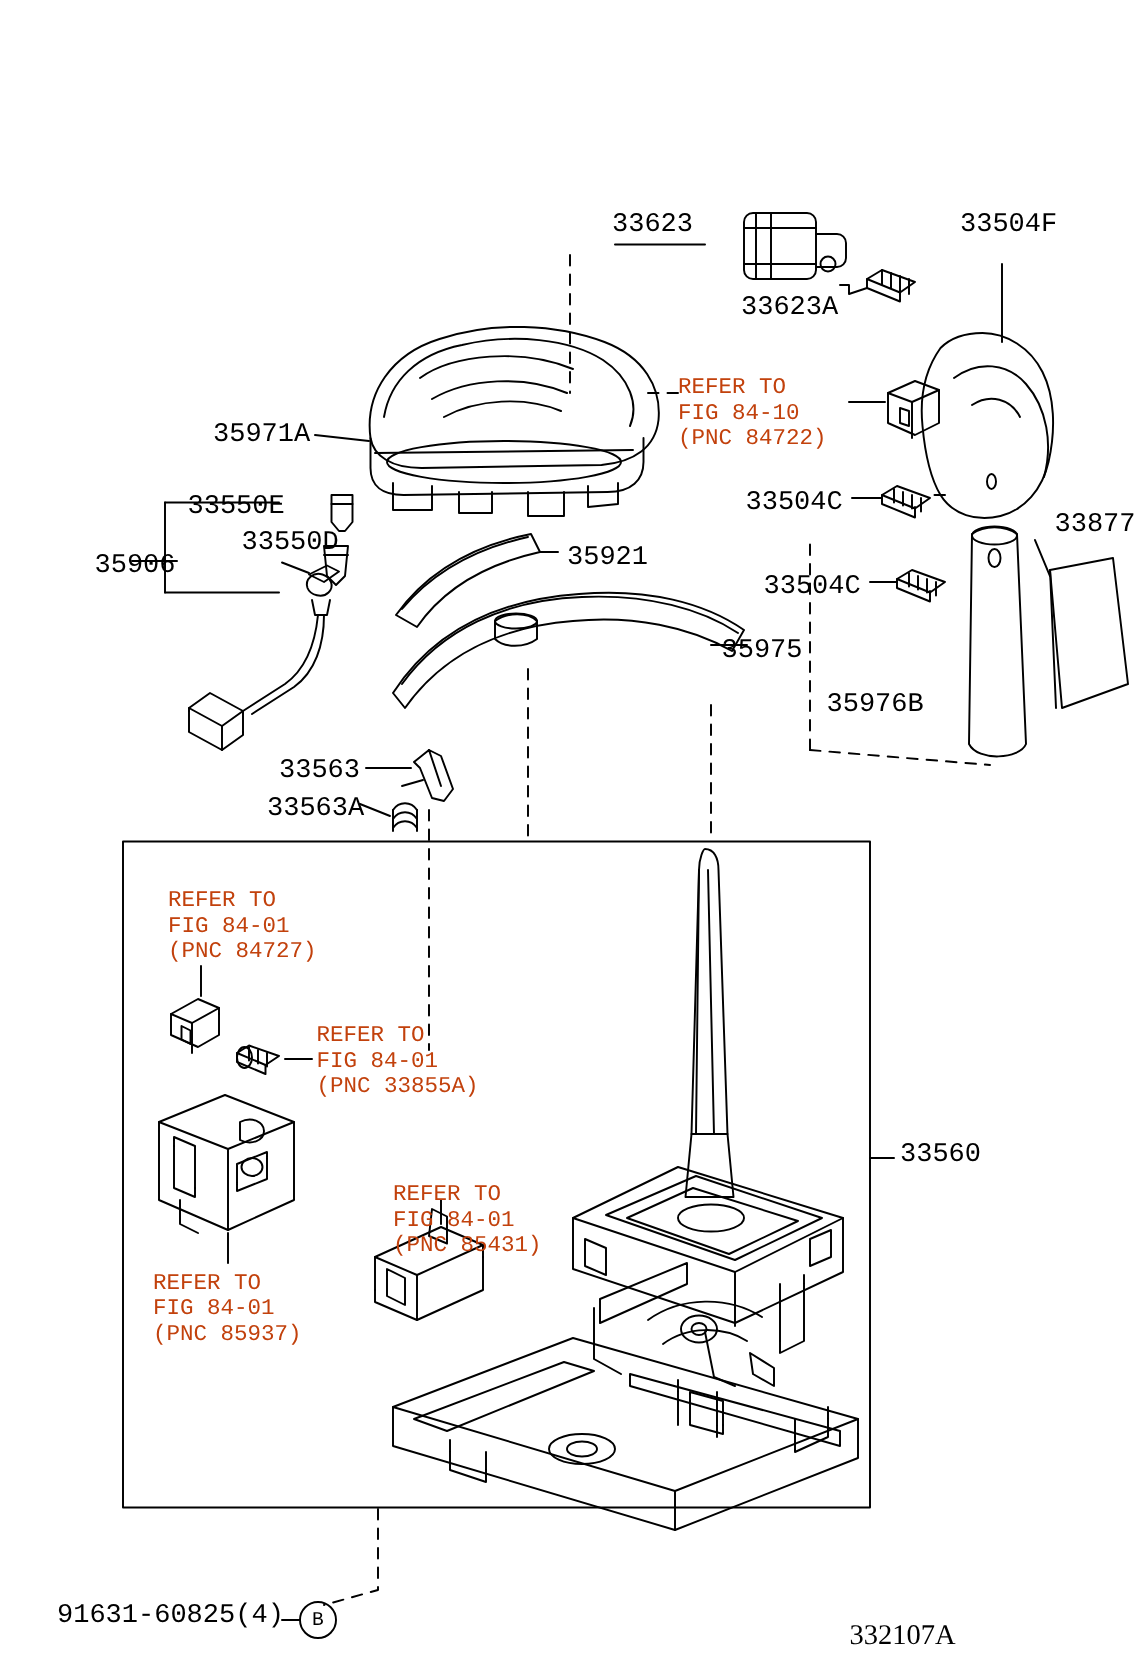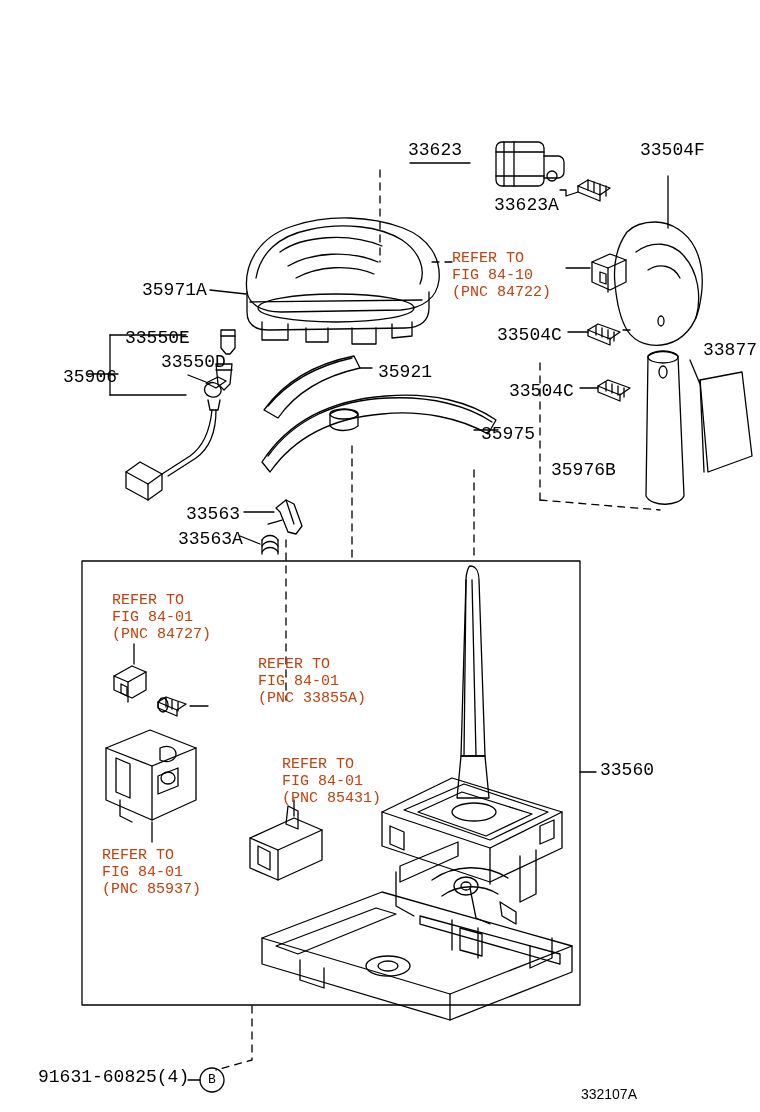--- a/index.html
+++ b/index.html
@@ -46,22 +46,22 @@
     font-size: 15px;
     line-height: 17px;
     white-space: pre;
     color: #c2410c;
     text-align: left;
   }
   .code-corner {
     position: absolute;
     right: 14px;
     bottom: 10px;
-    font-family: Liberation Sans, sans-serif;
-    font-size: 14px;
+    font-family: Liberation Serif, serif;
+    font-size: 19px;
     color: #000;
   }
 </style>
 </head>
 <body>
 
 <div id="diagram-root">
 
   <svg class="layer" viewBox="0 0 760 1112">
     <g fill="none" stroke="#000" stroke-width="1.3" stroke-linecap="round" stroke-linejoin="round">
@@ -324,25 +324,25 @@
     <div class="lbl tiny" style="left:208px; top:1072px;">B</div>
 
     <div class="refblock" style="left:452px; top:250px;"><span>REFER TO</span>
 <span>FIG 84-10</span>
 <span>(PNC 84722)</span></div>
 
     <div class="refblock" style="left:96px; top:592px;margin-left:16px;"><span>REFER TO</span>
 <span>FIG 84-01</span>
 <span>(PNC 84727)</span></div>
 
-    <div class="refblock" style="left:211px; top:656px;margin-left:47px;"><span>REFER TO</span>
+    <div class="refblock" style="left:211px; top:682px;"><span>REFER TO</span>
 <span>FIG 84-01</span>
 <span>(PNC 33855A)</span></div>
 
-    <div class="refblock" style="left:262px; top:756px;margin-left:20px;"><span>REFER TO</span>
+    <div class="refblock" style="left:262px; top:788px;"><span>REFER TO</span>
 <span>FIG 84-01</span>
 <span>(PNC 85431)</span></div>
 
     <div class="refblock" style="left:102px; top:847px;"><span>REFER TO</span>
 <span>FIG 84-01</span>
 <span>(PNC 85937)</span></div>
 
     <div class="code-corner">332107A</div>
 
   </div>

